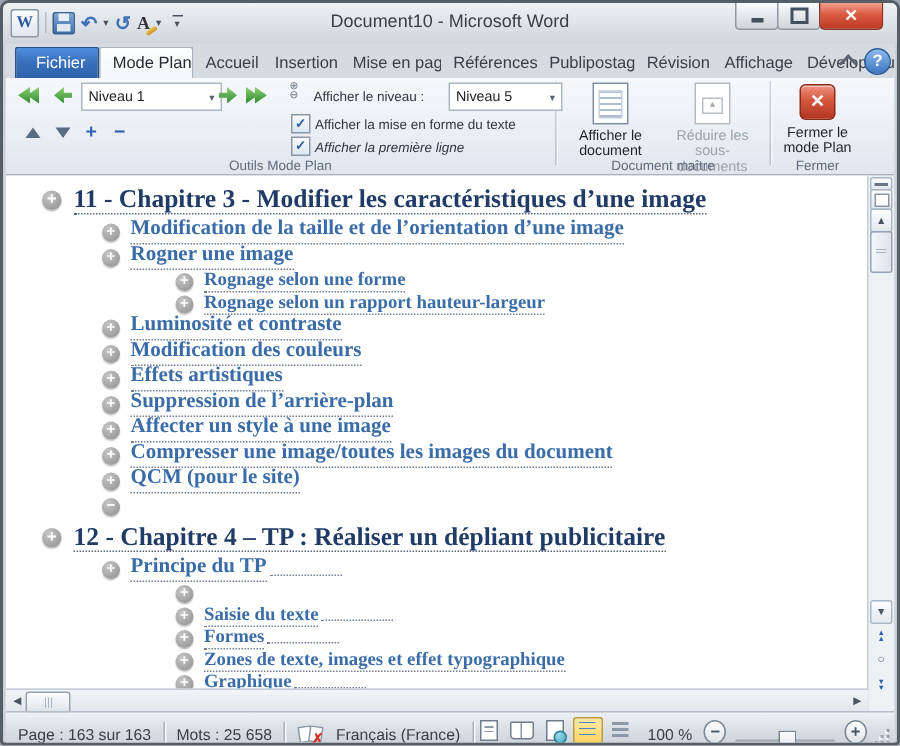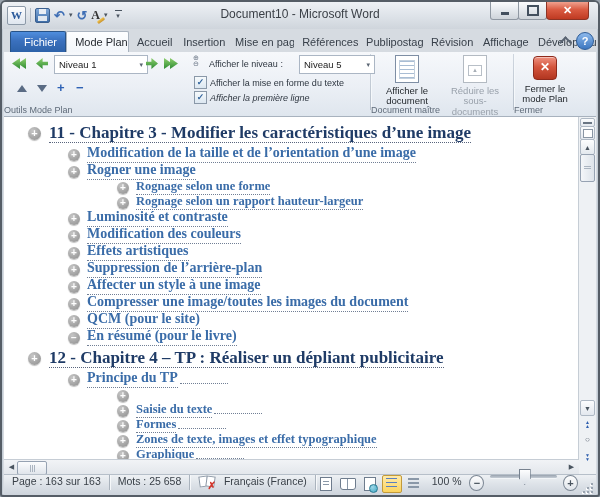--- a/index.html
+++ b/index.html
@@ -42,21 +42,21 @@
   .helpbtn{width:16px;height:16px;border-radius:50%;background:linear-gradient(#8db9ec,#3d77c0);border:1px solid #2d5c97;
     color:#fff;font-weight:bold;font-size:11px;display:flex;align-items:center;justify-content:center;}
   
   .ribbon{position:absolute;left:2px;right:2px;top:50px;height:64px;
     background:linear-gradient(#f6f8fb,#ebeff5 55%,#dfe6ee);border-bottom:1px solid #a8b2be;display:flex;}
   .rgroup{position:relative;height:100%;}
   .g1{width:366px;}
   .g2{width:142px;}
   .g3{width:62px;}
   .gsep{width:1px;height:56px;margin-top:2px;background:linear-gradient(#cfd6df,#b7c0cb);box-shadow:1px 0 0 #f5f8fb;}
-  .glabel{position:absolute;left:0;right:0;bottom:1px;text-align:left;font-size:9px;color:#5f6b79;}
+  .glabel{position:absolute;left:0;right:0;bottom:1px;text-align:center;font-size:9px;color:#5f6b79;}
   .garr{position:absolute;display:flex;}
   .ghead{width:8px;height:11px;background:linear-gradient(#8ed06e,#2e8b33);clip-path:polygon(0 0,100% 50%,0 100%);}
   .ghead.stem{clip-path:polygon(0 35%,45% 35%,45% 0,100% 50%,45% 100%,45% 65%,0 65%);width:12px;}
   .flipx{transform:scaleX(-1);}
   .combo{position:absolute;height:17px;background:#fff;border:1px solid #abb6c4;display:flex;align-items:center;
     font-size:9.5px;color:#222;padding:0 4px;}
   .combo .carat{margin-left:auto;font-size:7px;color:#5a6472;}
   .tri{position:absolute;width:0;height:0;}
   .tri.up{border-left:5px solid transparent;border-right:5px solid transparent;border-bottom:7px solid #5a6b84;}
   .tri.down{border-left:5px solid transparent;border-right:5px solid transparent;border-top:7px solid #5a6b84;}
@@ -111,21 +111,21 @@
   .brwnext{top:333px;height:13px;}
   .hscroll{position:absolute;left:2px;right:19px;top:457px;height:15px;background:linear-gradient(#f1f3f6,#e2e6eb);border-top:1px solid #c6cdd5;}
   .hsbtn{position:absolute;top:1px;width:15px;height:12px;display:flex;align-items:center;justify-content:center;
     color:#4a5560;font-size:7px;}
   .hleft{left:0;}
   .hright{right:0;}
   .hthumb{position:absolute;left:13px;top:1px;width:28px;height:12px;background:linear-gradient(#fbfcfd,#e0e5eb);
     border:1px solid #96a2b2;border-radius:2px;display:flex;align-items:center;justify-content:center;}
   .hthumb .grips{width:5px;height:7px;background:repeating-linear-gradient(90deg,#aab4c0 0 1px,transparent 1px 2px);}
   
-  .statusbar{position:absolute;left:2px;right:2px;top:472px;height:21px;display:flex;align-items:flex-start;
+  .statusbar{position:absolute;left:2px;right:2px;top:472px;height:21px;display:flex;align-items:flex-end;
     background:linear-gradient(#eef1f4,#dde2e8 45%,#ccd3db);border-top:1px solid #b6bfc9;font-size:10.5px;color:#383f47;}
   .scell{padding:0 8px;white-space:nowrap;}
   .ssep{width:1px;height:15px;background:#aab3bd;box-shadow:1px 0 0 #f6f8fa;}
   .proof{position:relative;width:17px;height:13px;margin:0 2px 0 8px;}
   .proof .pgl,.proof .pgr{position:absolute;top:1px;width:7px;height:9px;background:#fff;border:1px solid #8a96a4;}
   .proof .pgl{left:1px;transform:rotate(-8deg);}
   .proof .pgr{left:8px;transform:rotate(8deg);}
   .proof .x{position:absolute;right:-2px;bottom:-3px;color:#d2352b;font-weight:bold;font-size:10px;}
   .spacer{flex:1;}
   .viewbtns{display:flex;align-items:center;gap:2px;margin-right:8px;}
@@ -321,21 +321,20 @@
         <div class="oi lvl2">
           <span class="oicon">+</span>
           <span class="otext">Compresser une image/toutes les images du document</span>
         </div>
         <div class="oi lvl2">
           <span class="oicon">+</span>
           <span class="otext">QCM (pour le site)</span>
         </div>
         <div class="oi lvl2">
           <span class="oicon">−</span>
-          <span class="otext">En résumé (pour le livre)</span>
         </div>
         <div class="oi lvl1">
           <span class="oicon">+</span>
           <span class="otext">12 - Chapitre 4 – TP : Réaliser un dépliant publicitaire</span>
         </div>
         <div class="oi lvl2">
           <span class="oicon">+</span>
           <span class="otext">Principe du TP</span>
           <span class="oleader"></span>
         </div>

